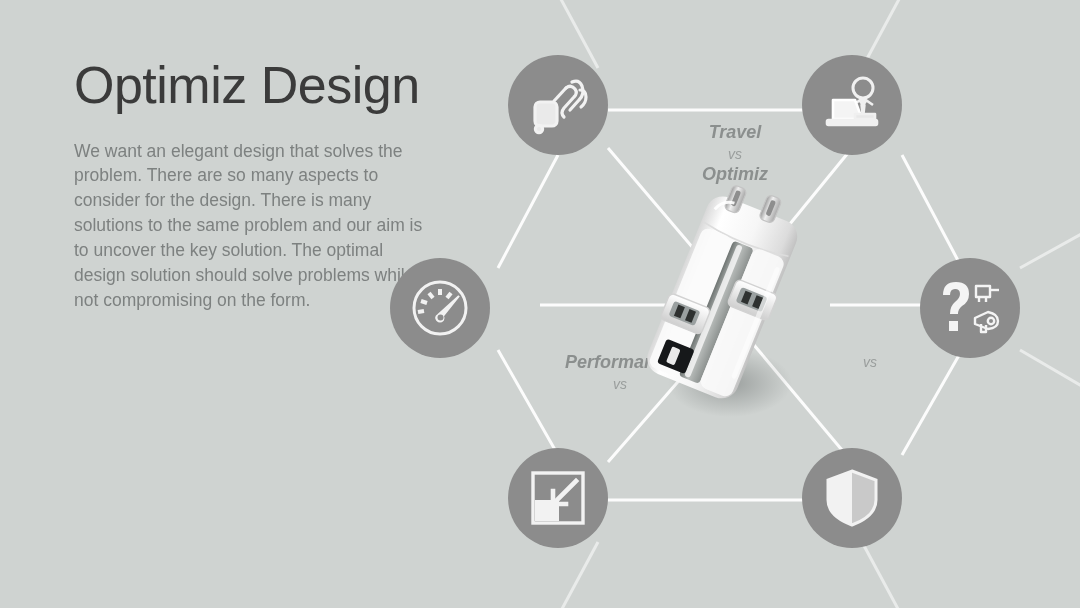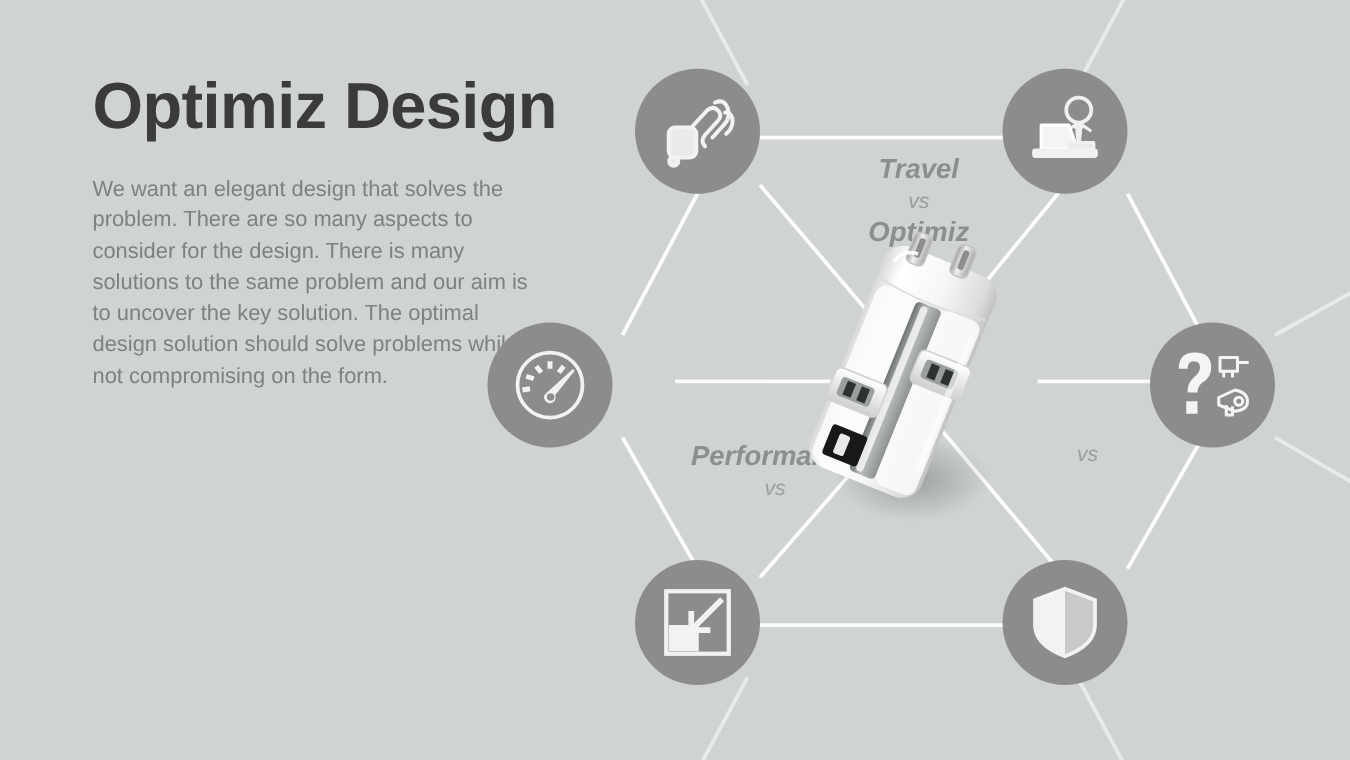--- a/index.html
+++ b/index.html
@@ -20,21 +20,21 @@
 
   
   #left-col {
     position: absolute;
     left: 74px;
     top: 58px;
     width: 380px;
   }
   #page-title {
     font-size: 52px;
-    font-weight: bold;
+    font-weight: normal;
     color: #3b3b3b;
     letter-spacing: -0.5px;
     line-height: 1.05;
     margin: 0 0 26px 0;
     white-space: nowrap;
   }
   #body-text {
     font-size: 17.5px;
     line-height: 1.42;
     color: #7d8180;
@@ -72,27 +72,27 @@
   .vs-label {
     position: absolute;
     text-align: center;
     color: #8b8f8e;
     font-style: italic;
     line-height: 1.22;
     width: 200px;
   }
   .vs-label .term {
     font-weight: bold;
-    font-size: 22px;
+    font-size: 18px;
     display: block;
     white-space: nowrap;
   }
   .vs-label .vs {
     font-weight: normal;
-    font-size: 17px;
+    font-size: 14px;
     display: block;
     color: #9a9e9d;
     padding: 2px 0 1px 0;
   }
 
   
   #product {
     position: absolute;
     left: 200px;
     top: 178px;

